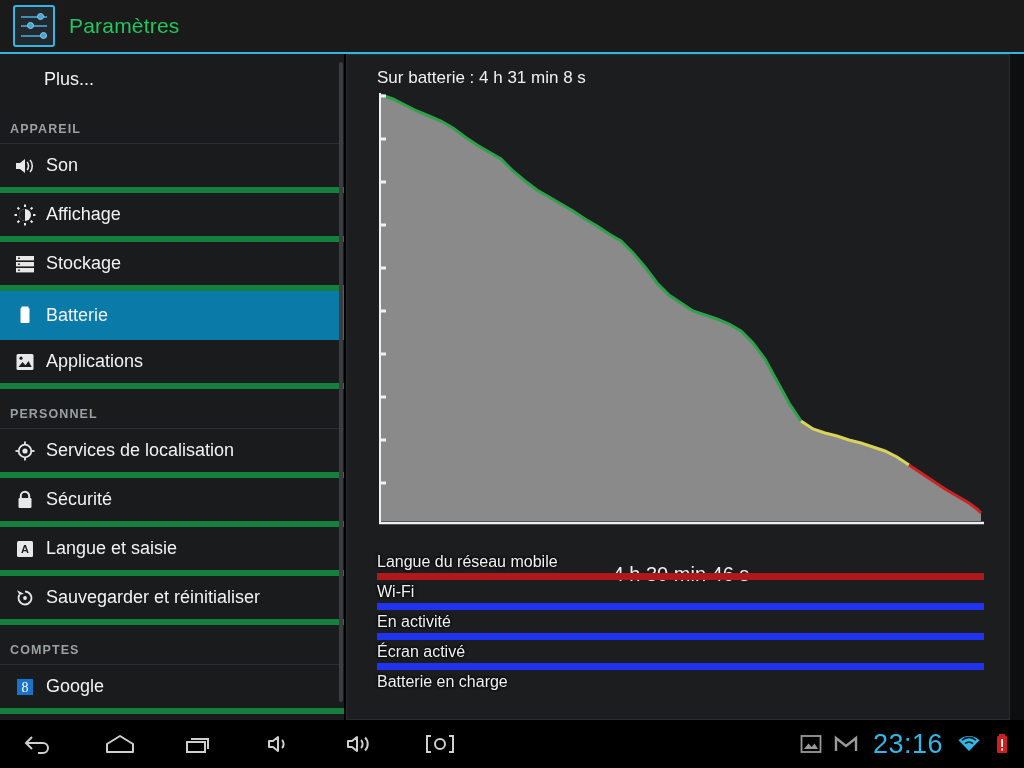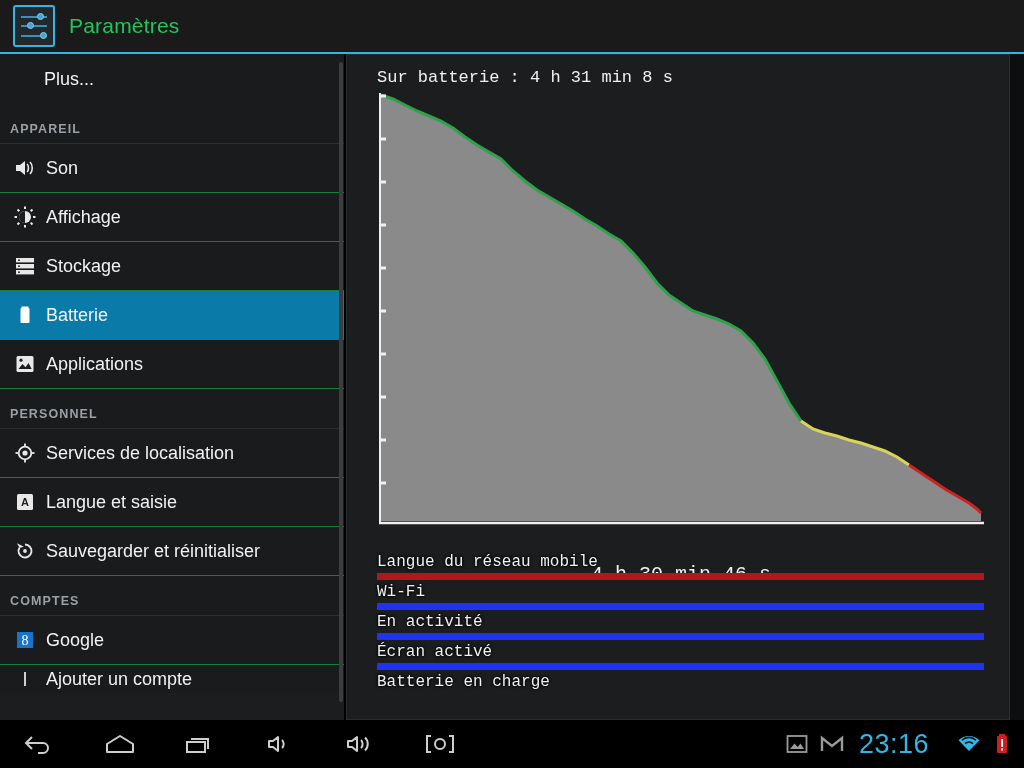--- a/index.html
+++ b/index.html
@@ -25,21 +25,21 @@
                  background:#4aa3cc; border:1px solid #7fd0ee;}
   #app-title{ margin-left:14px; font-size:21px; color:#22c55e; letter-spacing:.2px;}
 
   
   #sidebar{
     position:absolute; left:0; top:54px; width:344px; height:666px;
     background:#1b1d1f; overflow:hidden;
   }
   .nav-row{
     position:relative; height:49px; display:flex; align-items:center;
-    border-bottom:1px solid #15803d; padding-left:12px; background:#191b1d;
+    border-bottom:6px solid #15803d; padding-left:12px; background:#191b1d;
   }
   .nav-row.plus{ border-bottom:none; background:#191b1d; height:50px;}
   .nav-row.selected{ background:#0a7ba8; border-bottom:1px solid #0a7ba8;align-items:center;}
   .nav-icon{ width:26px; height:26px; flex:none; margin-right:8px;
              display:flex; align-items:center; justify-content:center; }
   .nav-label{ font-size:18px; color:#f2f2f2; }
   .nav-row.plus .nav-label{ margin-left:32px; }
   .nav-header{
     height:40px; display:flex; align-items:flex-end; padding:0 13px 7px 10px;
     font-size:12.5px; letter-spacing:1.1px; color:#9aa0a4; font-weight:bold;
@@ -47,21 +47,21 @@
   }
   .nav-row.partial{ height:28px; overflow:hidden; border-bottom:none;}
   #sidebar-scrollbar{
     position:absolute; right:1px; top:8px; width:4px; height:640px;
     background:#3a3e41; border-radius:2px;
   }
 
   
   #content{
     position:absolute; left:346px; top:54px; width:664px; height:666px;
-    background:#1b1d1f; border:1px solid #2a2d2f;font-family:Liberation Mono, monospace;
+    background:#1b1d1f; border:1px solid #2a2d2f;
   }
   #content-right-edge{
     position:absolute; left:1010px; top:54px; width:14px; height:666px;
     background:#0d0e0f;
   }
   #battery-header{
     position:absolute; left:30px; top:13px; font-size:17px; color:#f0f0f0;
     white-space:nowrap;
   }
 
@@ -87,21 +87,21 @@
   #systembar{
     position:absolute; left:0; top:720px; width:1024px; height:48px;
     background:#000;
   }
   #navicons{ position:absolute; left:0; top:0; height:48px; display:flex;
              align-items:center; }
   .navbtn{ width:80px; height:48px; display:flex; align-items:center;
            justify-content:center; }
   #statusicons{ position:absolute; right:8px; top:0; height:48px;
                 display:flex; align-items:center; }
-  #clock{ font-size:27px; color:#33b5e5; margin:0 21px 0 9px; letter-spacing:.5px;}
+  #clock{ font-size:27px; color:#33b5e5; margin:0 7px 0 9px; letter-spacing:.5px;}
   .stat-ic{ margin:0 6px; display:flex; align-items:center;}
 </style>
 </head>
 <body>
 
 <div id="titlebar">
   <div id="app-icon">
     <div class="sl" style="top:9px"></div>
       <div class="kn" style="top:6px;left:22px"></div>
     <div class="sl" style="top:18px"></div>
@@ -197,20 +197,29 @@
             <line x1="11" y1="1.5" x2="11" y2="4.5"></line>
             <line x1="11" y1="17.5" x2="11" y2="20.5"></line>
             <line x1="1.5" y1="11" x2="4.5" y2="11"></line>
             <line x1="17.5" y1="11" x2="20.5" y2="11"></line>
           </g>
         </svg>
     </span>
     <span class="nav-label">Services de localisation</span>
   </div>
 
+  <div class="nav-row">
+    <span class="nav-icon">
+      <svg width="22" height="22" viewBox="0 0 22 22">
+          <path d="M6.8 9V7a4.2 4.2 0 018.4 0v2" fill="none" stroke="#e8e8e8" stroke-width="2"></path>
+          <rect x="4.5" y="9" width="13" height="10" rx="1.2" fill="#e8e8e8"></rect>
+        </svg>
+    </span>
+    <span class="nav-label">Sécurité</span>
+  </div>
 
   <div class="nav-row">
     <span class="nav-icon">
       <svg width="22" height="22" viewBox="0 0 22 22">
           <rect x="3" y="3" width="16" height="16" rx="1.5" fill="#e8e8e8"></rect>
           <text x="11" y="15" font-family="Liberation Sans, sans-serif" font-size="11" font-weight="bold" fill="#1b1d1f" text-anchor="middle">A</text>
         </svg>
     </span>
     <span class="nav-label">Langue et saisie</span>
   </div>

